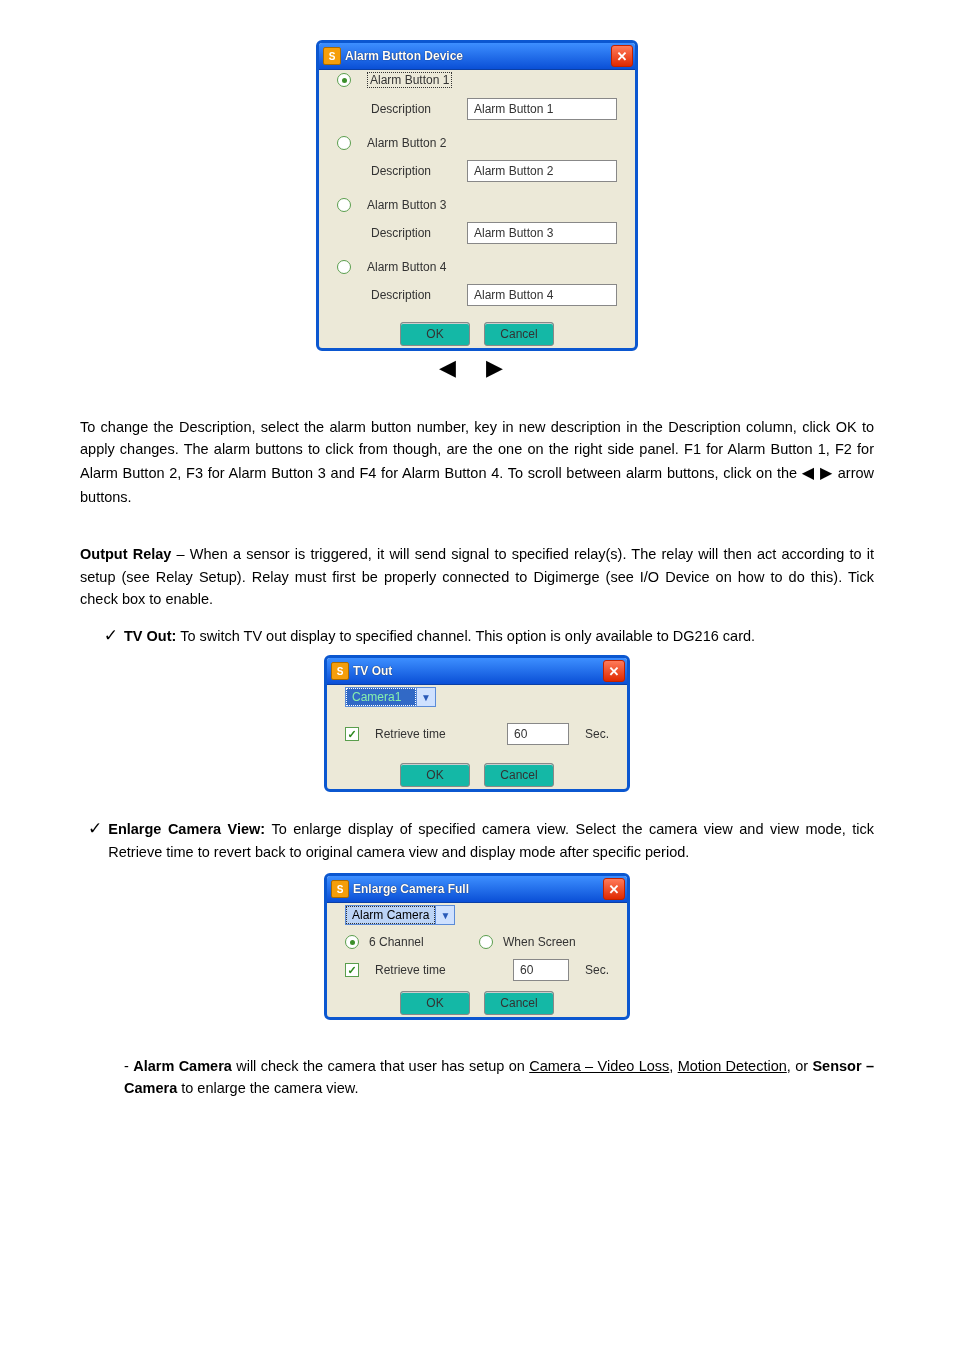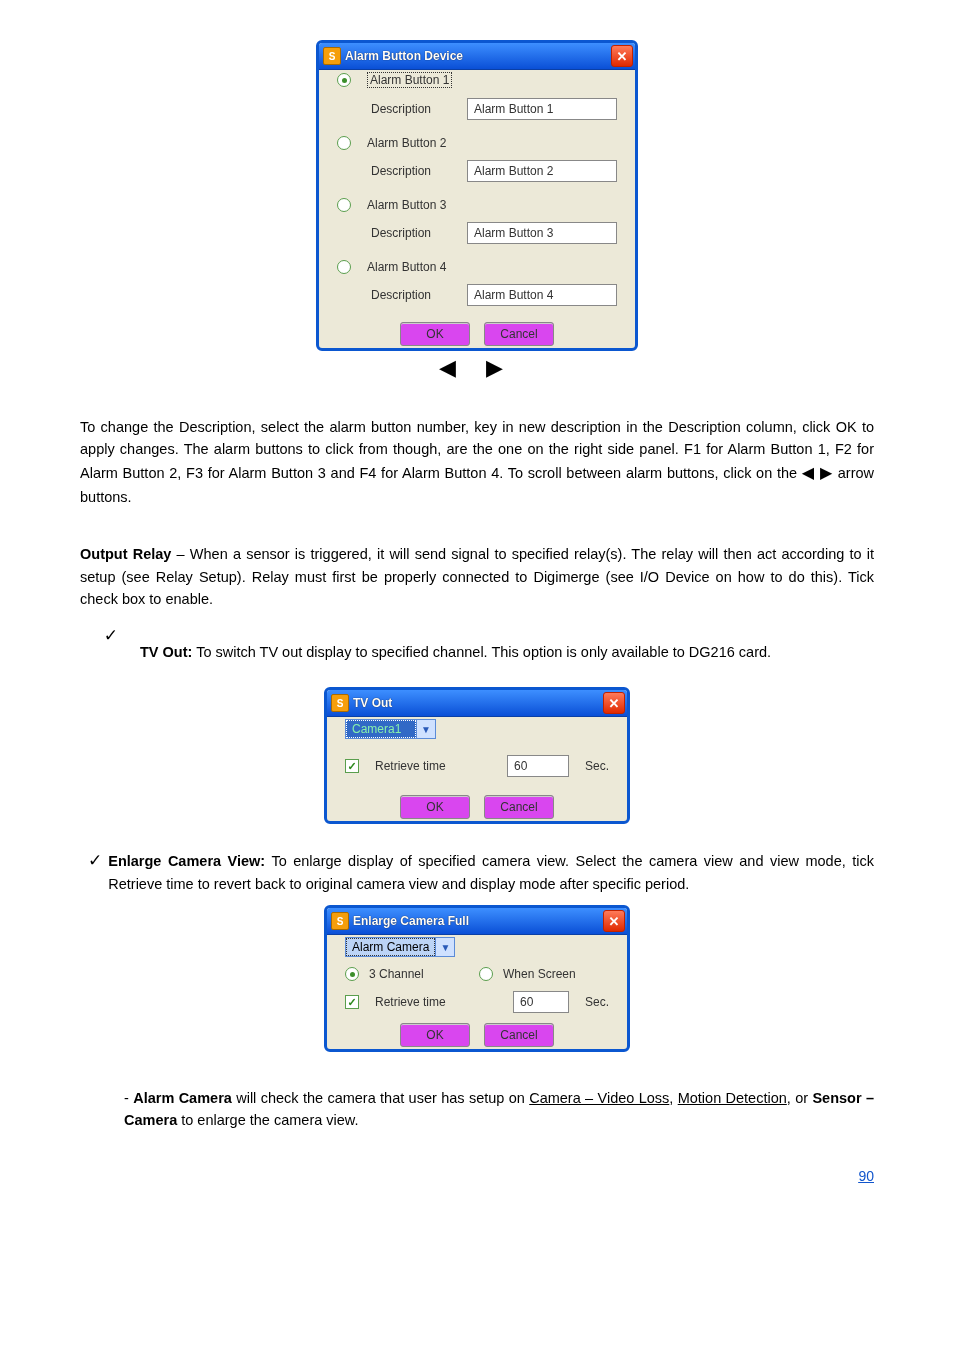--- a/index.html
+++ b/index.html
@@ -13,21 +13,21 @@
   .dlgbody{padding:2px 18px}
   .row{display:flex;align-items:center;gap:16px;margin-bottom:10px}
   .row.desc{margin-bottom:16px}
   .radio{width:12px;height:12px;border:1px solid #5a9e4d;border-radius:50%;display:inline-flex;align-items:center;justify-content:center;background:#fff;flex-shrink:0}
   .radio.on::after{content:"";width:5px;height:5px;background:#3c8f2b;border-radius:50%}
   .focus{border:1px dotted #333;padding:0 2px}
   .txtfield{border:1px solid #888;background:#fff;height:22px;padding:2px 6px;font-size:12px;box-sizing:border-box;color:#333}
   .label{color:#333}
   .indent{display:inline-block;width:18px}
   .btnrow{display:flex;justify-content:center;gap:14px;margin-top:8px}
-  .btn{border:1px solid #888;border-radius:3px;background:#d946ef;height:22px;min-width:68px;font-size:12px;display:flex;align-items:center;justify-content:center;box-shadow:0 1px 0 #ccc inset}
+  .btn{border:1px solid #888;border-radius:3px;background:#14b8a6;height:22px;min-width:68px;font-size:12px;display:flex;align-items:center;justify-content:center;box-shadow:0 1px 0 #ccc inset}
   .arrows{text-align:center;margin-top:4px;font-size:22px;letter-spacing:12px}
   .doc-text{font-size:14.5px;line-height:1.55;margin-top:35px;text-align:justify}
   .check{color:#000;font-size:17px;display:inline-block;width:38px;text-align:right;padding-right:6px;vertical-align:top}
   .bold{font-weight:bold}
   .item{display:flex;margin-top:14px;margin-bottom:8px}
   .combo{display:inline-flex;align-items:stretch}
   .combo .ctxt{border:1px solid #5b8bd7;background:#3169c6;color:#86efac;height:20px;padding:2px 6px;font-size:12px;min-width:72px;box-sizing:border-box;outline:1px dotted #fff;outline-offset:-2px}
   .combo.light .ctxt{background:#bcd4f6;color:#000;outline:1px dotted #333}
   .combo .cbtn{border:1px solid #5b8bd7;border-left:none;background:#cfe1ff;width:18px;display:flex;align-items:center;justify-content:center;color:#2a5ab8;font-size:10px}
   .chk{width:12px;height:12px;border:1px solid #5a9e4d;background:#fff;display:inline-flex;align-items:center;justify-content:center;flex-shrink:0}
@@ -106,21 +106,21 @@
     <span style="font-size:16px">◀ ▶</span>
     <span> arrow buttons.</span>
   </div>
 
   <div class="doc-text">
     <span class="bold">Output Relay</span><span> – When a sensor is triggered, it will send signal to specified relay(s). The relay will then act according to it setup (see </span><span>Relay Setup</span><span>). Relay must first be properly connected to Digimerge (see </span><span>I/O Device</span> <span>on how to do this). Tick check box to enable.</span>
   </div>
 
   <div class="item">
     <span class="check">✓</span>
-    <div class="doc-text" style="margin:16px">
+    <div class="doc-text" style="margin:0">
       <span class="bold">TV Out:</span><span> To switch TV out display to specified channel. This option is only available to DG216 card.</span>
     </div>
   </div>
 
   <div class="dlg" style="width:300px;margin-top:6px">
     <div class="titlebar">
       <span class="sysicon">S</span>
       <span class="ttext">TV Out</span>
       <span class="closebtn">✕</span>
     </div>
@@ -164,21 +164,21 @@
     </div>
     <div class="dlgbody">
       <div class="row">
         <span class="combo light">
           <span class="ctxt">Alarm Camera</span>
           <span class="cbtn">▼</span>
         </span>
       </div>
       <div class="row" style="margin-top:8px;gap:10px">
         <span class="radio on"></span>
-        <span class="label" style="width:100px">3 Channel</span>
+        <span class="label" style="width:100px">6 Channel</span>
         <span class="radio"></span>
         <span class="label">When Screen</span>
       </div>
       <div class="row" style="margin-top:6px">
         <span class="chk on"></span>
         <span class="label">Retrieve time</span>
         <span style="flex:1"></span>
         <input class="txtfield" style="width: 56px;" value="60">
         <span class="label">Sec.</span>
       </div>
@@ -190,15 +190,14 @@
             <span>Cancel</span>
           </div>
       </div>
     </div>
   </div>
 
   <div class="doc-text" style="padding-left:44px">
     <span>- </span><span class="bold">Alarm Camera</span><span> will check the camera that user has setup on </span><span class="underline">Camera – Video Loss</span><span>, </span><span class="underline">Motion Detection</span><span>, or </span><span class="bold">Sensor – Camera</span><span> to enlarge the camera view.</span>
   </div>
 
-  <div class="pagenum"><span class="link">90</span></div>
 
 </div>
 
 </body></html>

